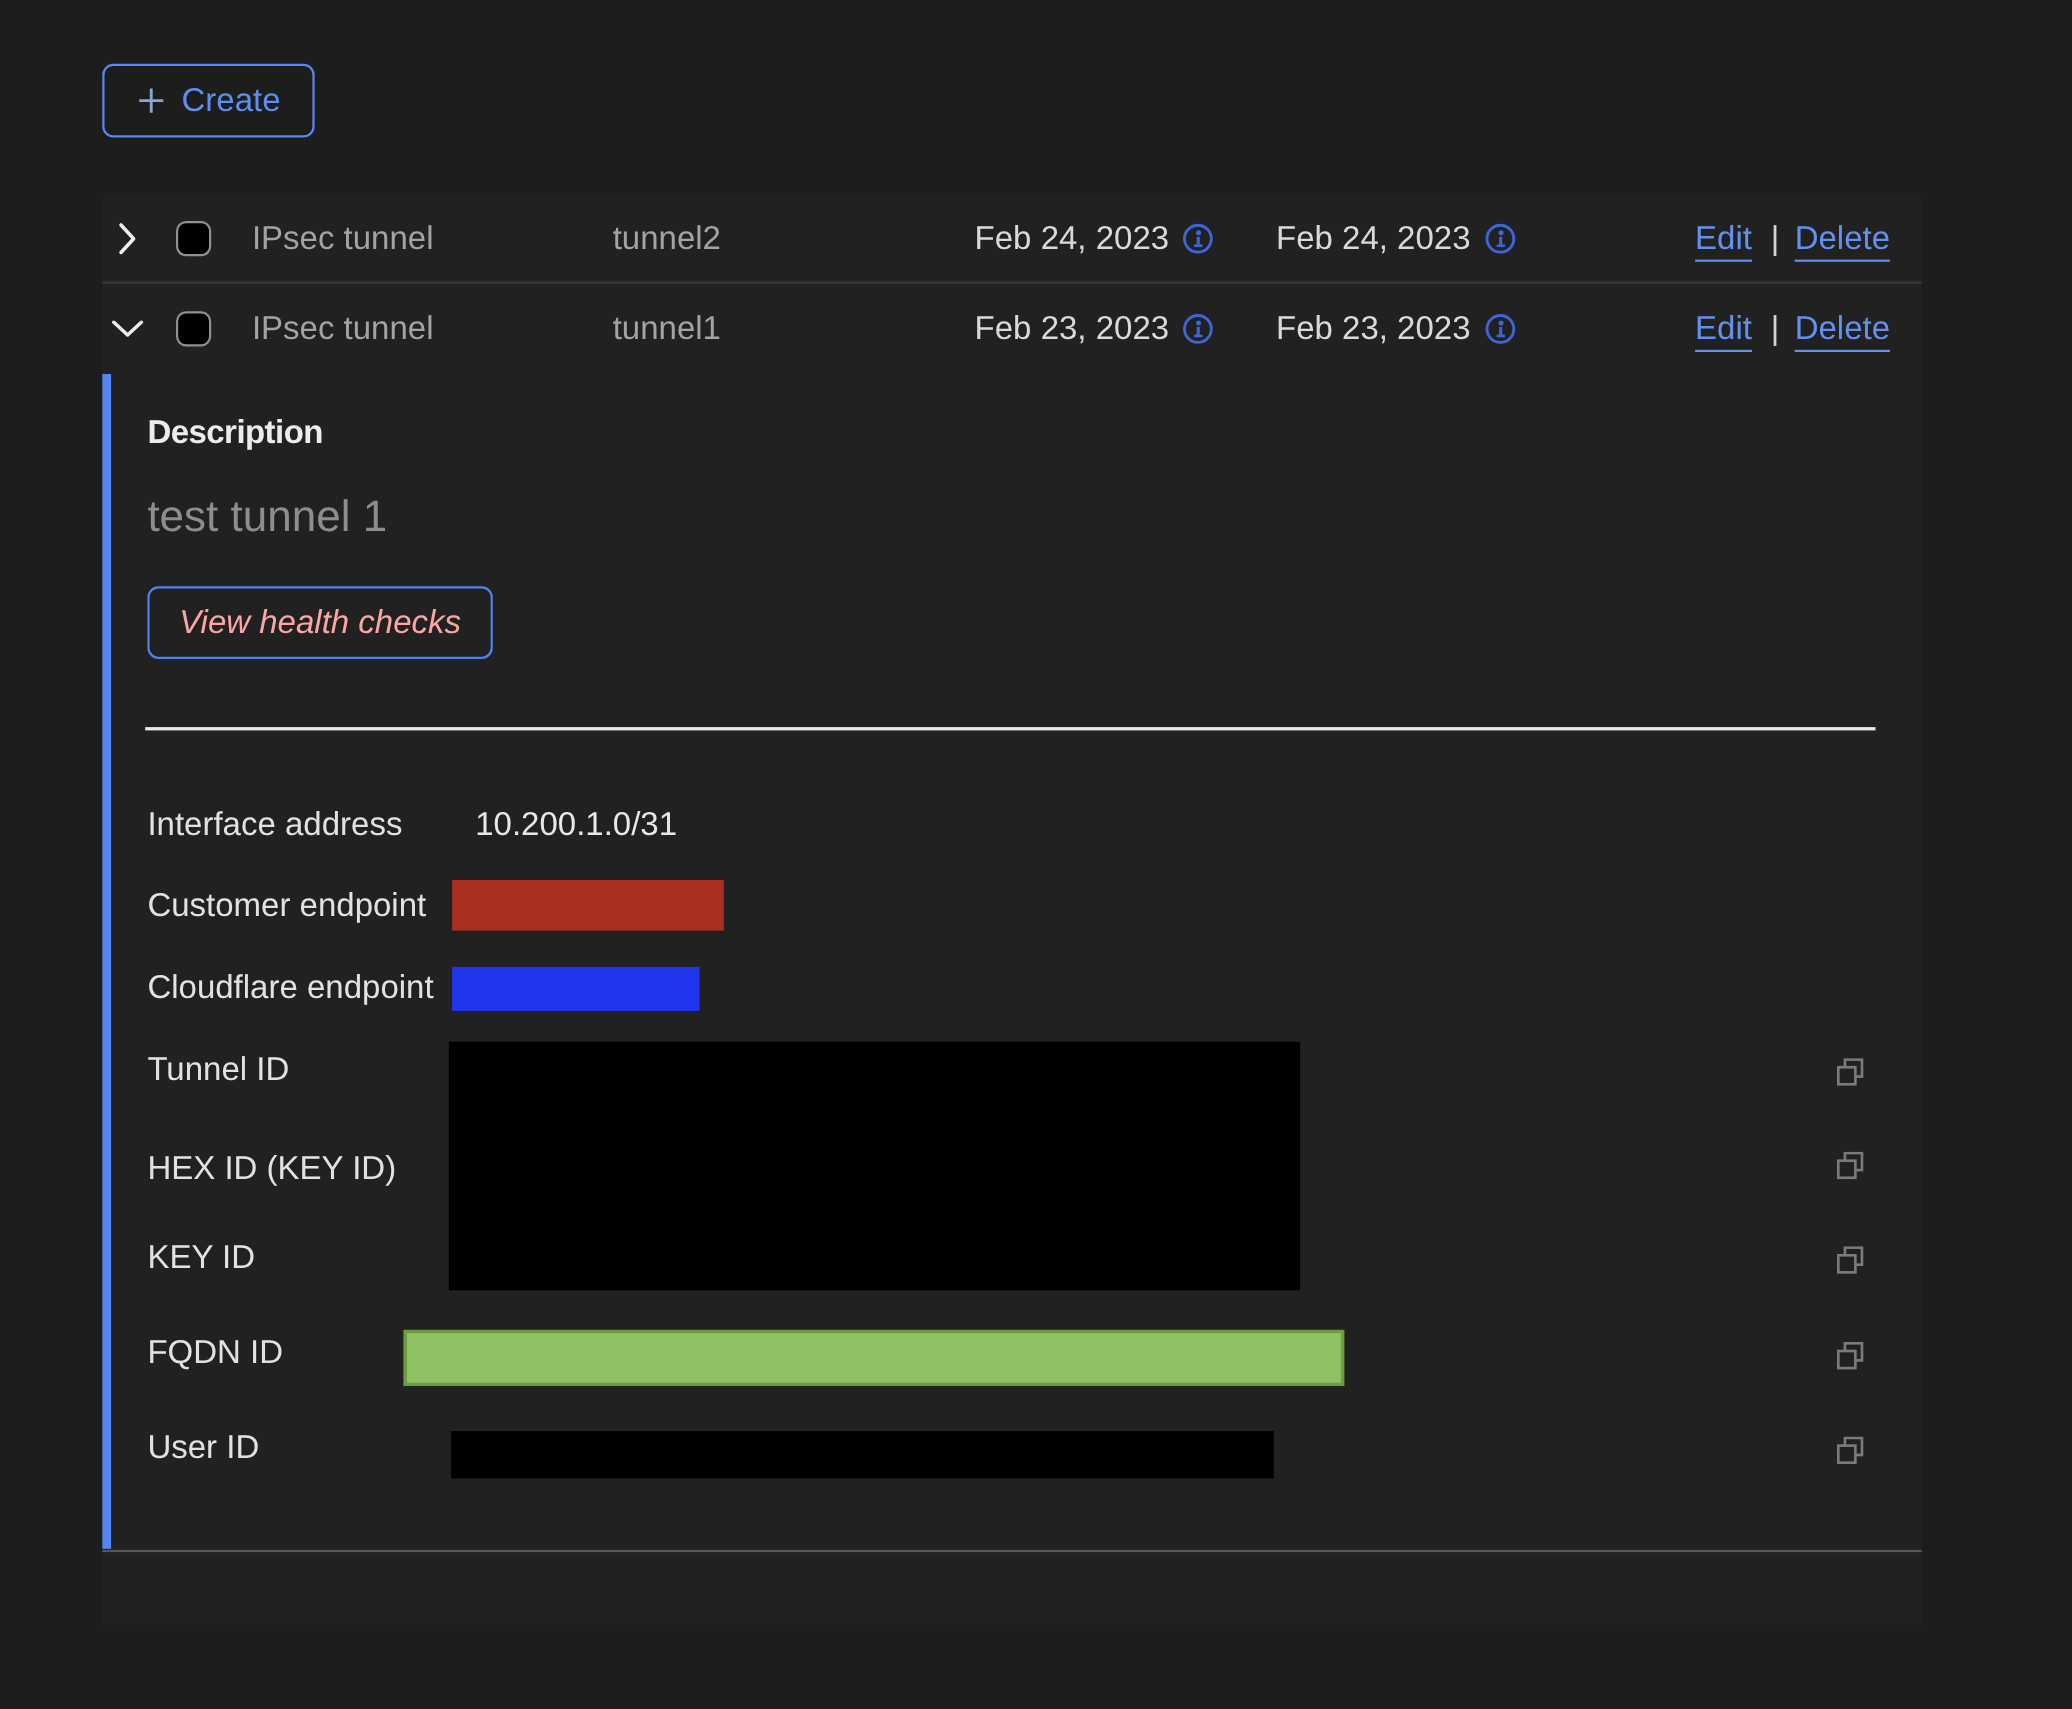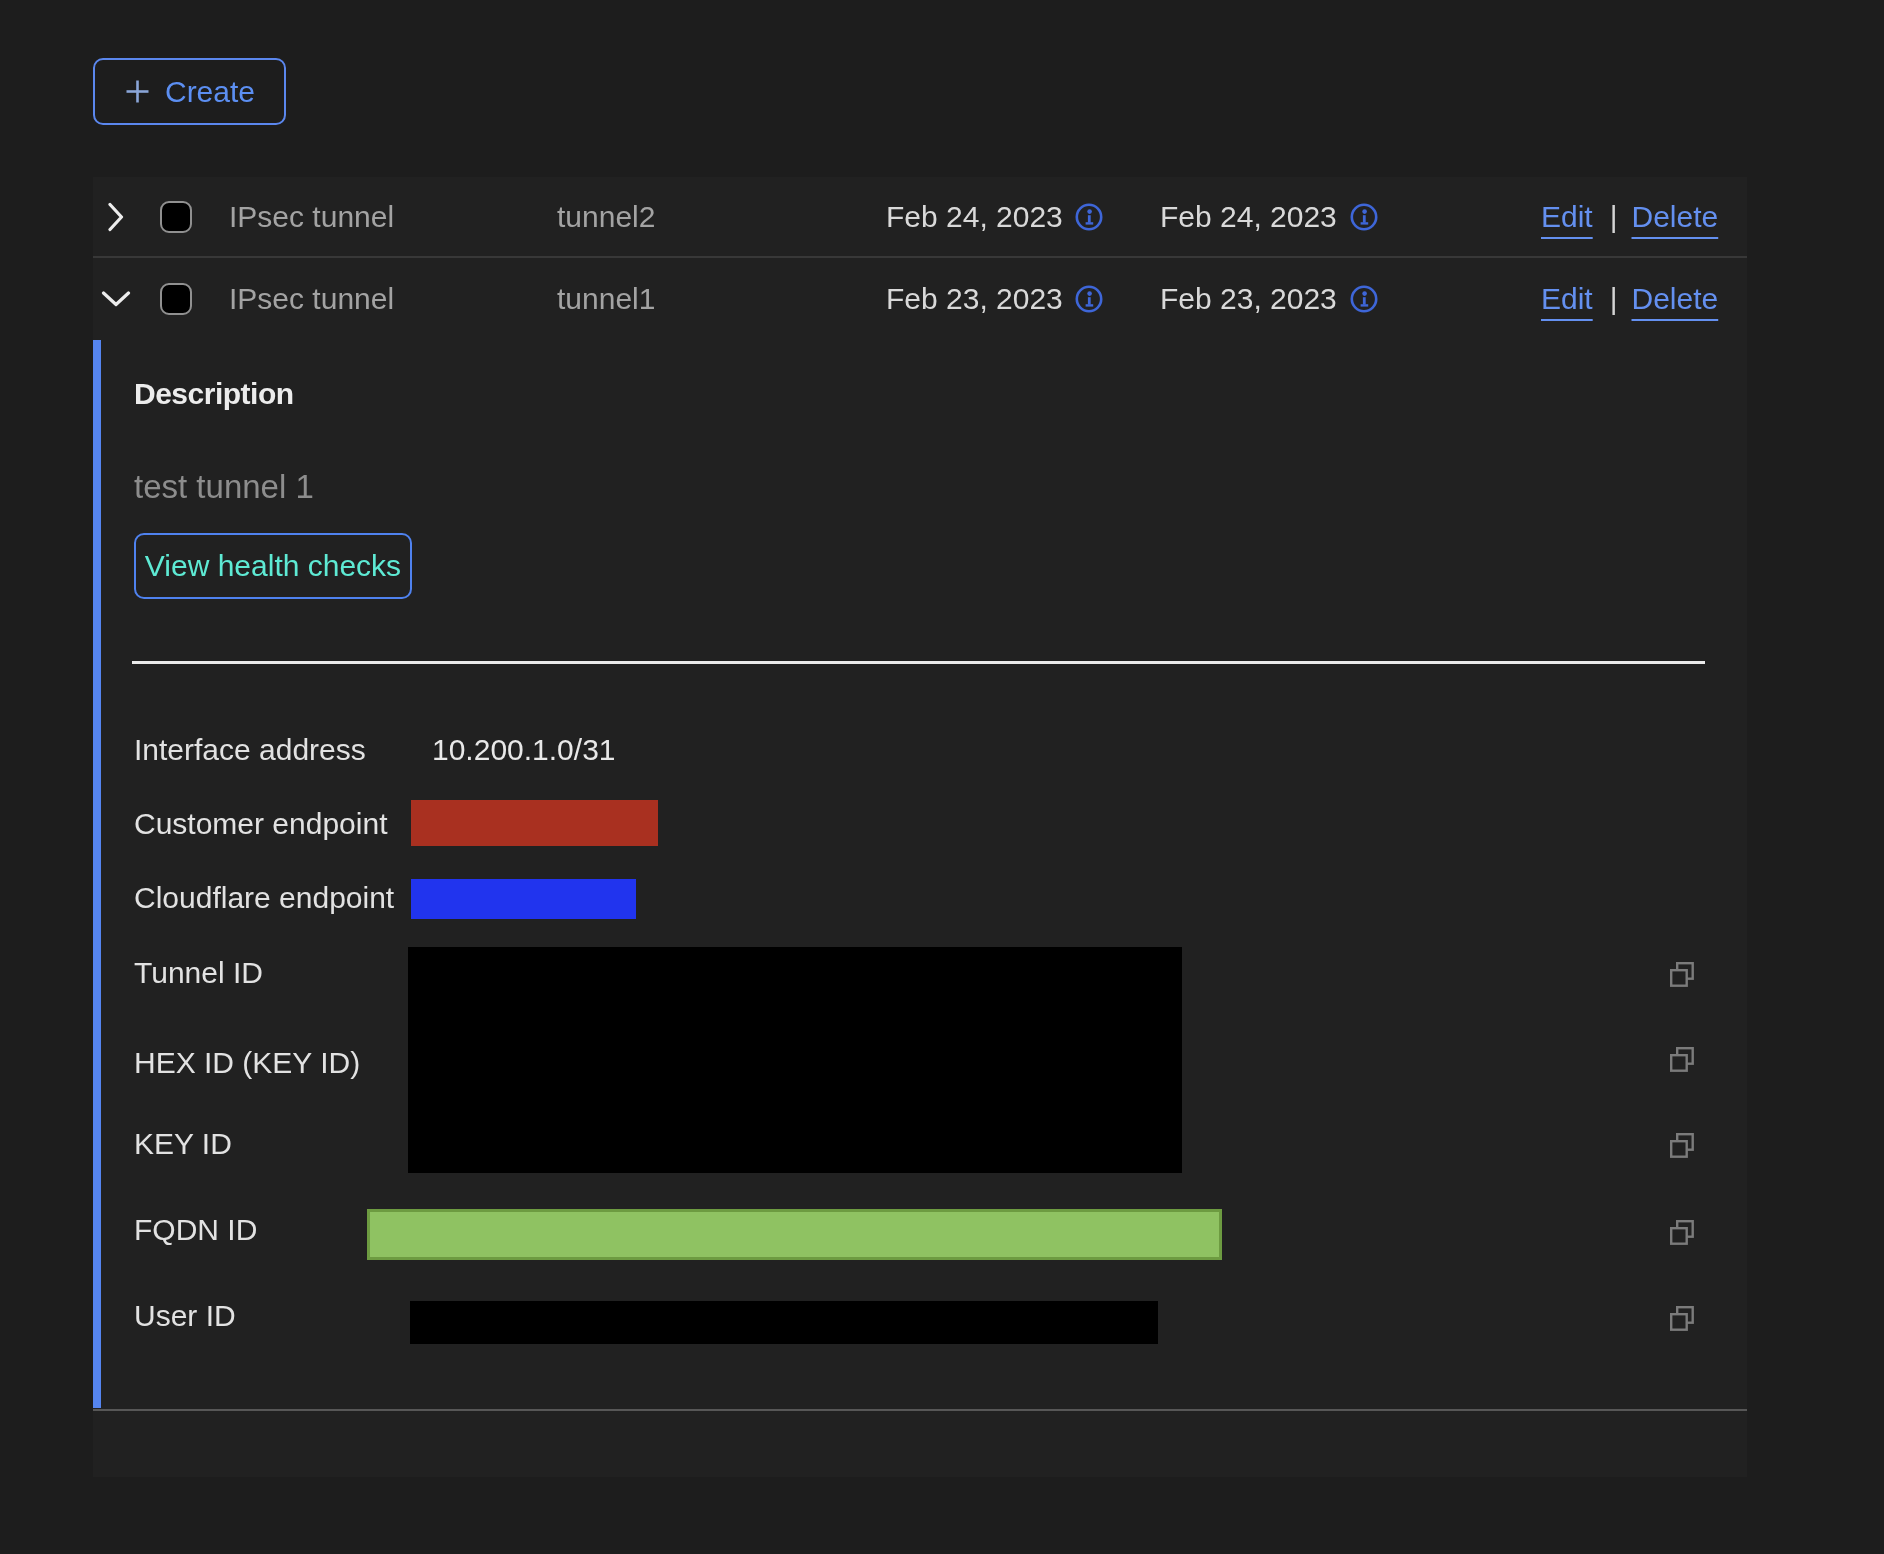--- a/index.html
+++ b/index.html
@@ -70,26 +70,26 @@
   
   .expanded {
     position: relative; height: 1072px;
     border-bottom: 2px solid #575757;
     padding-left: 20px;
   }
   .accent-bar { position: absolute; left: 0; top: 1px; width: 8px; height: 1068px;
     background: #5585f0; }
   .desc-heading { position: absolute; left: 41px; top: 37px; font-size: 30px;
     font-weight: 600; letter-spacing: -0.5px; color: #ececec; line-height: 36px; }
-  .desc-text { position: absolute; left: 41px; top: 130px; font-size: 33px;
+  .desc-text { position: absolute; left: 41px; top: 113px; font-size: 40px;
     color: #8d8d8d; line-height: 36px; }
   .health-btn {
-    position: absolute; left: 41px; top: 194px; width: 278px; height: 66px;
+    position: absolute; left: 41px; top: 194px; width: 314px; height: 66px;
     background: transparent; border: 2px solid #4f82ef; border-radius: 10px;
-    color: #5eead4; font-size: 30px; font-family: inherit; cursor: pointer;
+    color: #fca5a5; font-size: 30px; font-family: inherit; cursor: pointer; font-style: italic;
   }
   .divider { position: absolute; left: 39px; top: 322px; width: 1573px; height: 3px;
     background: #eaeaea; }
   .field-label { position: absolute; left: 41px; font-size: 30px; color: #e2e2e2;
     line-height: 36px; white-space: nowrap; }
   .lbl-0 { top: 393px; }
   .lbl-1 { top: 467px; }
   .lbl-2 { top: 541px; }
   .lbl-3 { top: 616px; }
   .lbl-4 { top: 706px; }

